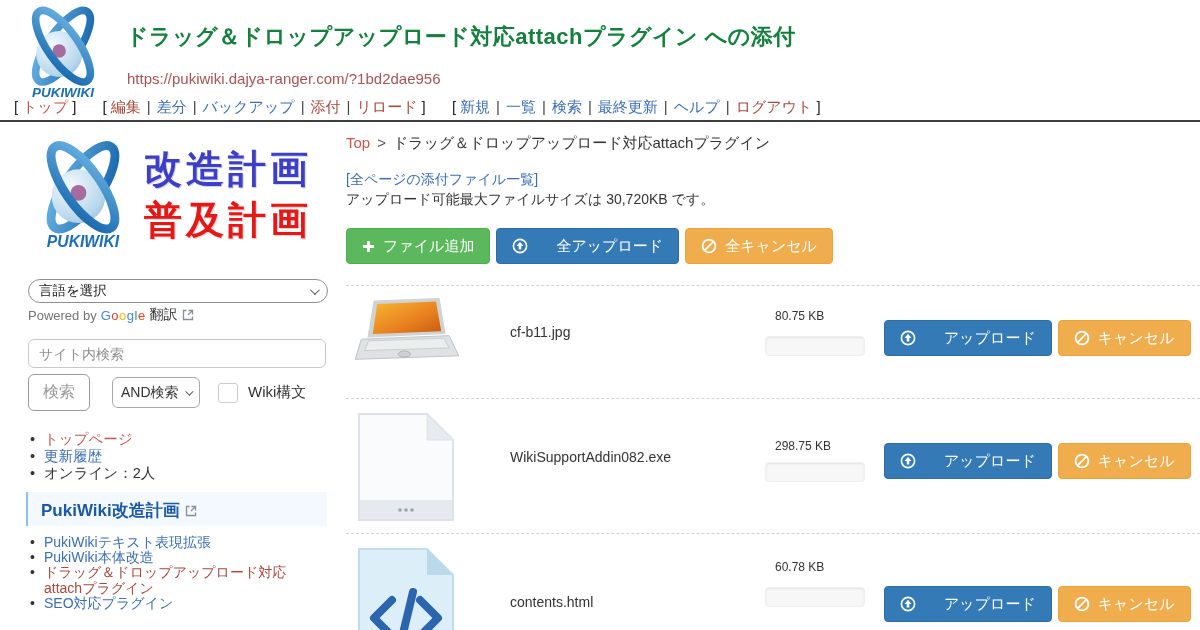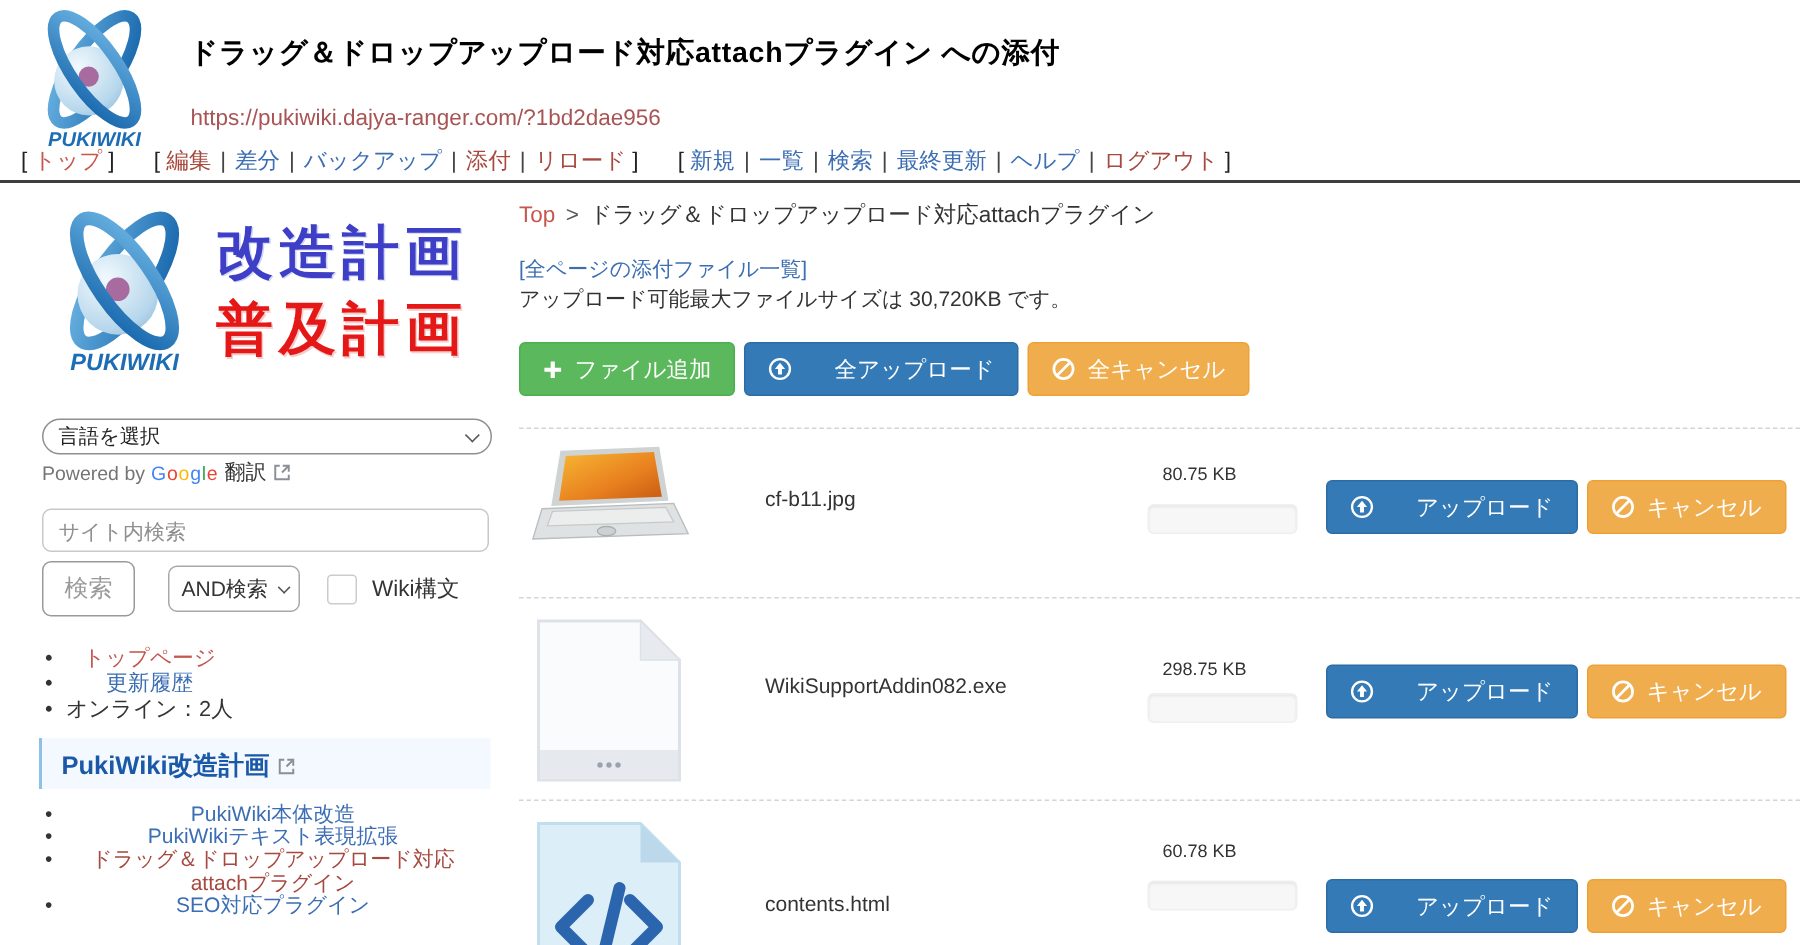--- a/index.html
+++ b/index.html
@@ -5,21 +5,21 @@
   * { margin:0; padding:0; box-sizing:border-box; }
   html,body { width:1200px; height:630px; }
   body {
     position:relative; overflow:hidden; background:#fff;
     font-family:"Liberation Sans","DejaVu Sans",sans-serif; color:#333;
   }
   .abs { position:absolute; }
 
   
   .hdr-logo { left:12px; top:4px; }
-  .page-title { left:126px; top:22px; font-size:19px; font-weight:bold; color:#000000; letter-spacing:0.5px; white-space:nowrap; }
+  .page-title { left:126px; top:22px; font-size:22px; font-weight:bold; color:#15803d; letter-spacing:0.5px; white-space:nowrap; }
   .page-url { left:127px; top:70px; font-size:15px; color:#a85454; }
   .topnav { left:10px; top:98px; font-size:15px; color:#333; white-space:nowrap; }
   .topnav .grp { margin-right:14px; }
   .topnav .sep { color:#444; margin:0 6px; }
   .topnav .brk { color:#222; margin:0 4px; }
   .topnav a { text-decoration:none; cursor:pointer; }
   .lnk-blue { color:#3c6eb4; }
   .lnk-visited { color:#a6493e; }
   .lnk-top { color:#c4574e; }
   .nav-rule { left:0; top:120px; width:1200px; border-top:2px solid #3e3e3e; }
@@ -46,21 +46,21 @@
 
   .search-row { left:28px; top:374px; display:flex; align-items:center; }
   .btn-search { width:62px; height:37px; background:#fff; border:1px solid #9a9a9a; border-radius:6px;
     color:#9a9a9a; font-size:16px; cursor:pointer; font-family:inherit; }
   .mode-select { margin-left:22px; width:88px; height:31px; border:1px solid #a8a8a8; border-radius:6px;
     display:flex; align-items:center; padding:0 8px; font-size:14px; color:#333; background:#fff; cursor:pointer; }
   .mode-select .chev { margin-left:auto; width:6px; height:6px; }
   .wiki-check { margin-left:18px; width:20px; height:20px; border:1px solid #ccc; border-radius:3px; background:#fff; cursor:pointer; }
   .wiki-label { margin-left:10px; font-size:15px; color:#333; }
 
-  ul.sb-list { list-style:none;text-align:center; }
+  ul.sb-list { list-style:none; }
   ul.sb-list li { position:relative; padding-left:16px; }
   ul.sb-list li::before { content:"•"; position:absolute; left:2px; color:#333; }
   .quick-list { left:28px; top:431px; font-size:14.5px; }
   .quick-list li { line-height:16px; margin-bottom:1px; }
   .quick-list a { text-decoration:none; }
 
   .section-box { left:26px; top:492px; width:301px; height:34px; background:#f3f9fe; border-left:2px solid #8fc0e8; }
   .section-title { padding:7px 0 0 13px; font-size:17px; font-weight:bold; color:#1b59a8; display:flex; align-items:center; gap:5px; }
 
   .side-links { left:28px; top:535px; width:292px; font-size:14px; }
@@ -194,22 +194,22 @@
     <a style="color:#1b59a8;text-decoration:none;">PukiWiki改造計画</a>
     <svg class="ext-icon" width="12" height="12" viewBox="0 0 12 12">
       <path d="M4.5 1.5 H1.5 V10.5 H10.5 V7.5" fill="none" stroke="#8a8f96" stroke-width="1.3"></path>
       <path d="M6.5 1.5 H10.5 V5.5" fill="none" stroke="#8a8f96" stroke-width="1.3"></path>
       <line x1="10.5" y1="1.5" x2="6" y2="6" stroke="#8a8f96" stroke-width="1.3"></line>
     </svg>
   </div>
 </div>
 
 <ul class="abs sb-list side-links">
+  <li><a class="lnk-blue">PukiWikiテキスト表現拡張</a></li>
   <li><a class="lnk-blue">PukiWiki本体改造</a></li>
-  <li><a class="lnk-blue">PukiWikiテキスト表現拡張</a></li>
   <li><a class="lnk-visited">ドラッグ＆ドロップアップロード対応attachプラグイン</a></li>
   <li><a class="lnk-blue">SEO対応プラグイン</a></li>
 </ul>
 
 <div class="abs breadcrumb">
   <a class="lnk-top">Top</a><span class="sep">&gt;</span><span>ドラッグ＆ドロップアップロード対応attachプラグイン</span>
 </div>
 
 <div class="abs attach-link">
   <a>[全ページの添付ファイル一覧]</a>

